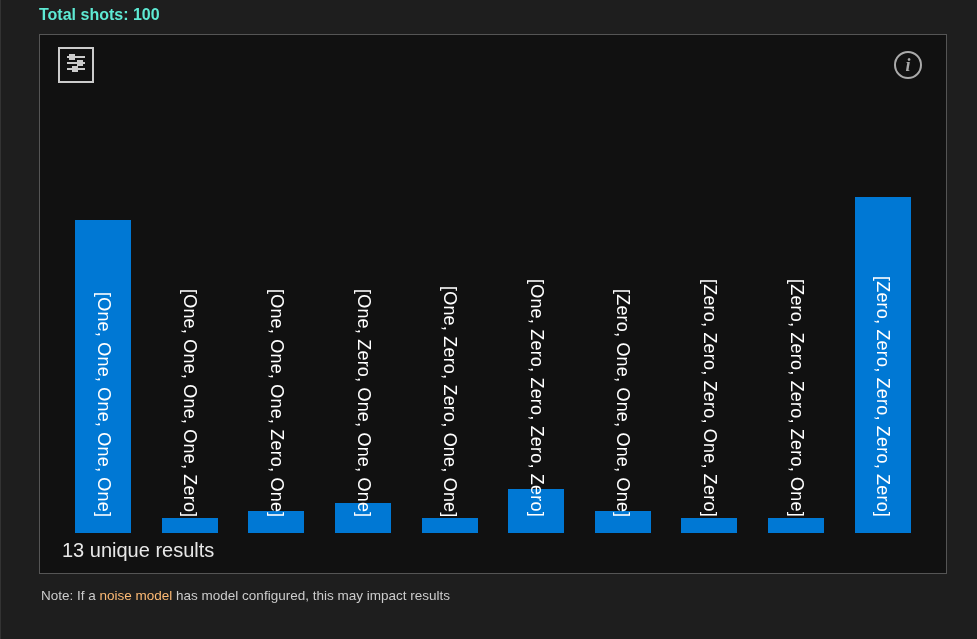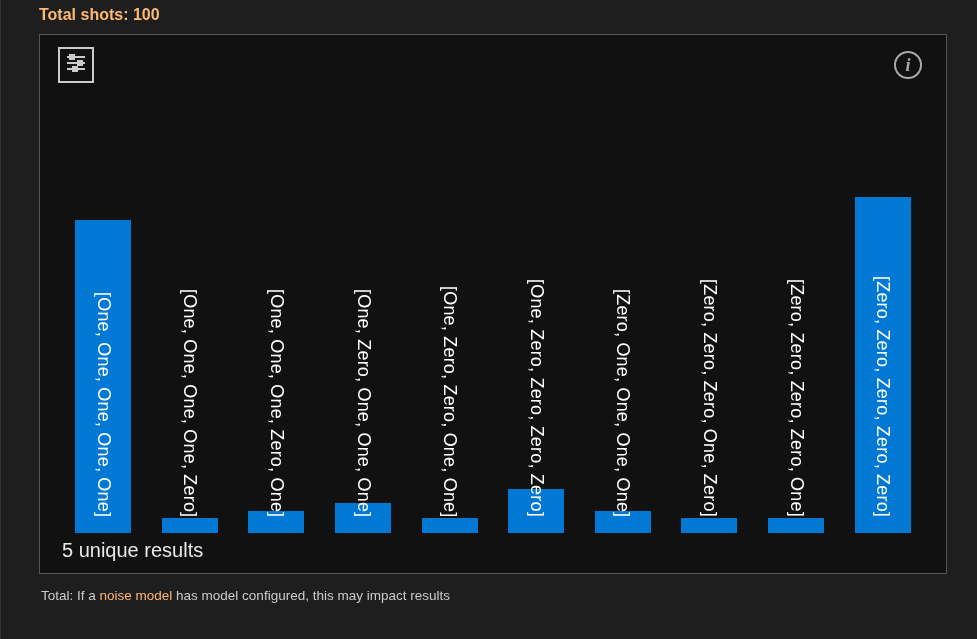--- a/index.html
+++ b/index.html
@@ -16,21 +16,21 @@
       overflow: hidden;
       border-left: 1px solid #333;
     }
     .container {
       padding: 6px 30px 10px 38px;
     }
     .header {
       font-size: 16px;
       font-weight: 600;
       margin-bottom: 10px;
-      color: #fdba74;
+      color: #5eead4;
     }
     .chart-panel {
       border: 1px solid #555;
       background: #111;
       padding: 12px 18px 8px 18px;
       position: relative;
       height: 540px;
     }
     .toolbar {
       display: flex;
@@ -188,19 +188,19 @@
         <div class="bar-slot">
           <div class="bar" style="height: 15.24px;"></div>
           <div class="bar-label">[Zero, Zero, Zero, Zero, One]</div>
         </div>
         <div class="bar-slot">
           <div class="bar" style="height: 336.16px;"></div>
           <div class="bar-label">[Zero, Zero, Zero, Zero, Zero]</div>
         </div>
       </div>
 
-    <div class="subtitle">5 unique results</div>
+    <div class="subtitle">13 unique results</div>
   </div>
 
   <div class="footnote">
-    <span>Total: If a </span><a>noise model</a><span> has model configured, this may impact results</span>
+    <span>Note: If a </span><a>noise model</a><span> has model configured, this may impact results</span>
   </div>
 </div>
 
 </body></html>

